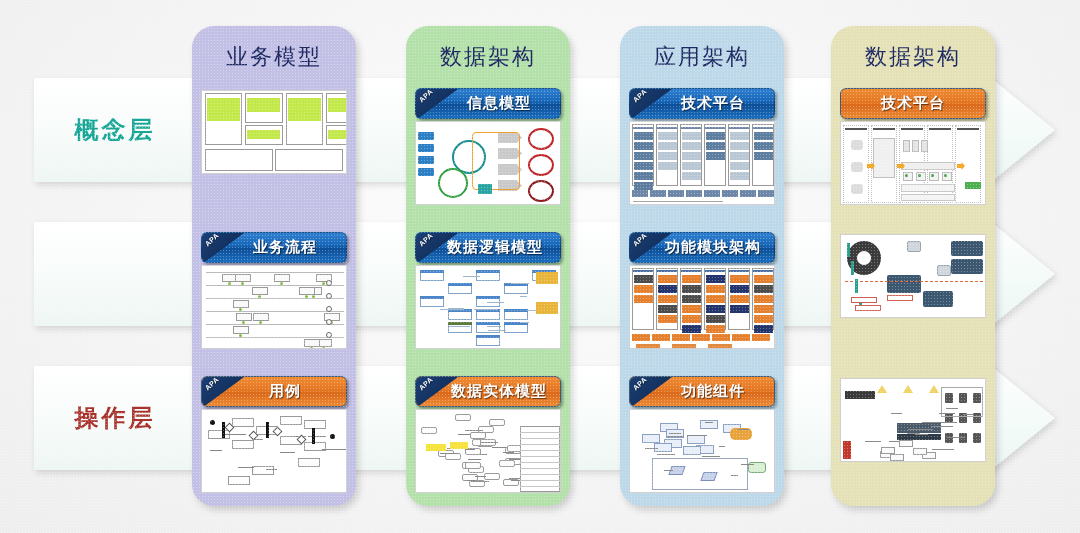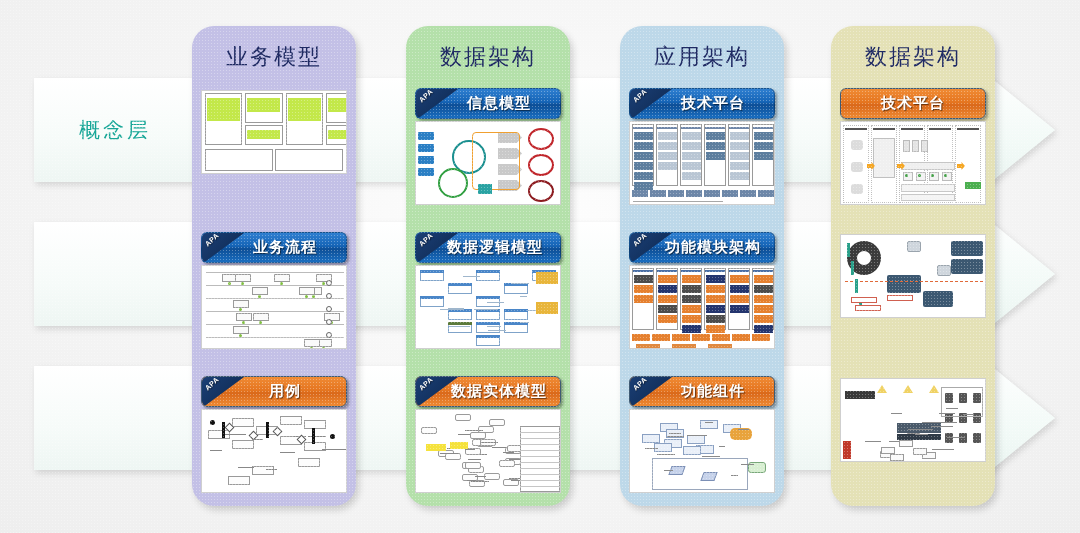--- a/index.html
+++ b/index.html
@@ -24,21 +24,21 @@
     background:linear-gradient(180deg,#ffffff 0%,#f6fbf9 60%,#eef6f3 100%);
   }
   .band-tip{
     position:absolute; left:945px; top:-10px; width:76px; height:124px;
     background:linear-gradient(180deg,#ffffff 0%,#f2faf7 60%,#e9f4f0 100%);
     clip-path:polygon(0 0, 100% 50%, 0 100%);
   }
   .row-label{
     position:absolute; left:40px; top:50%; transform:translateY(-50%);
     width:150px; text-align:center;
-    font-size:21px; letter-spacing:3px; font-weight:400;
+    font-size:24px; letter-spacing:3px; font-weight:700;
   }
   
   .col{
     position:absolute; top:26px; width:164px; height:480px;
     border-radius:22px;
     box-shadow:3px 4px 7px rgba(0,0,0,.17);
   }
   .col-title{
     position:absolute; top:16px; left:0; width:100%;
     text-align:center; font-size:22px; letter-spacing:2px;
@@ -115,20 +115,21 @@
   <div class="row-band" id="band1" style="top:222px;">
     <div class="band-rect"></div>
       <div class="band-tip"></div>
   </div>
   <div class="row-band" id="band2" style="top:366px;">
     <div class="band-rect"></div>
       <div class="band-tip"></div>
   </div>
 
   <div class="row-label" style="top: 130px; color: rgb(23, 166, 151);">概念层</div>
+  <div class="row-label" style="top: 418px; color: rgb(168, 50, 44);">操作层</div>
 
   <div class="col" id="col0" style="left: 192px; background: rgb(195, 192, 230);">
     <div class="col-title">业务模型</div>
   </div>
   <div class="col" id="col1" style="left: 406px; background: rgb(180, 224, 170);">
     <div class="col-title">数据架构</div>
   </div>
   <div class="col" id="col2" style="left: 620px; background: rgb(189, 216, 233);">
     <div class="col-title">应用架构</div>
   </div>

